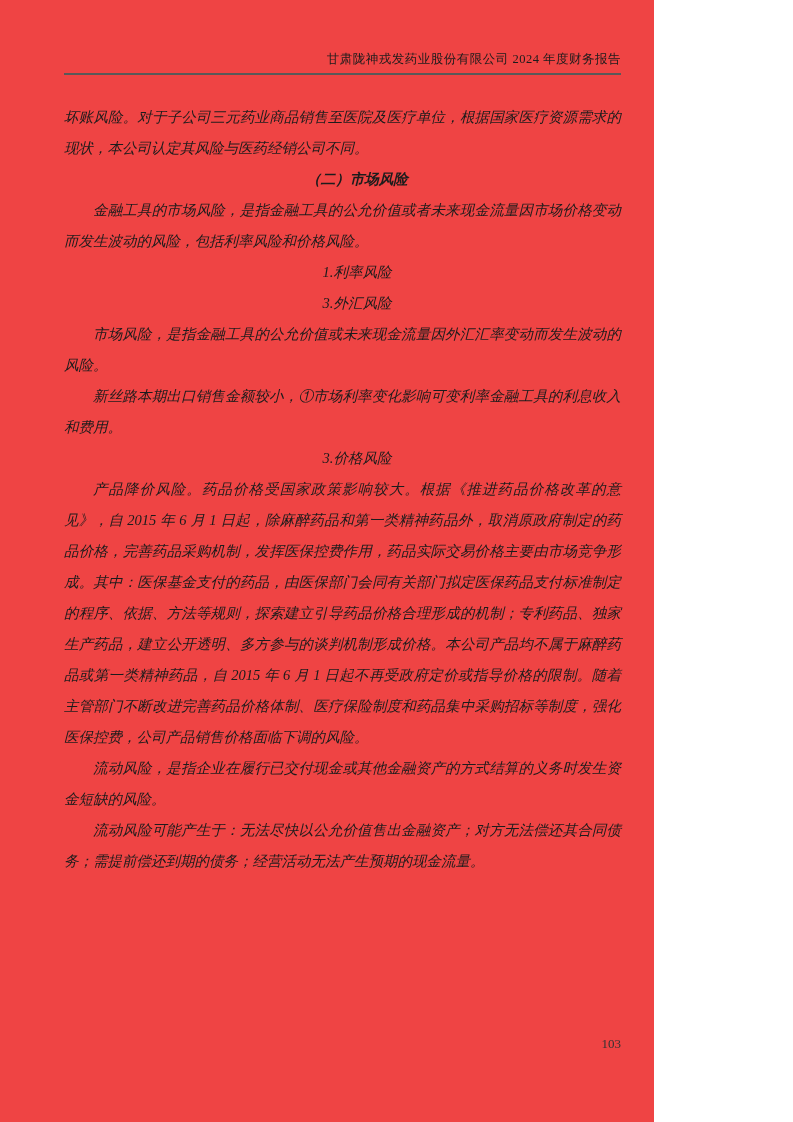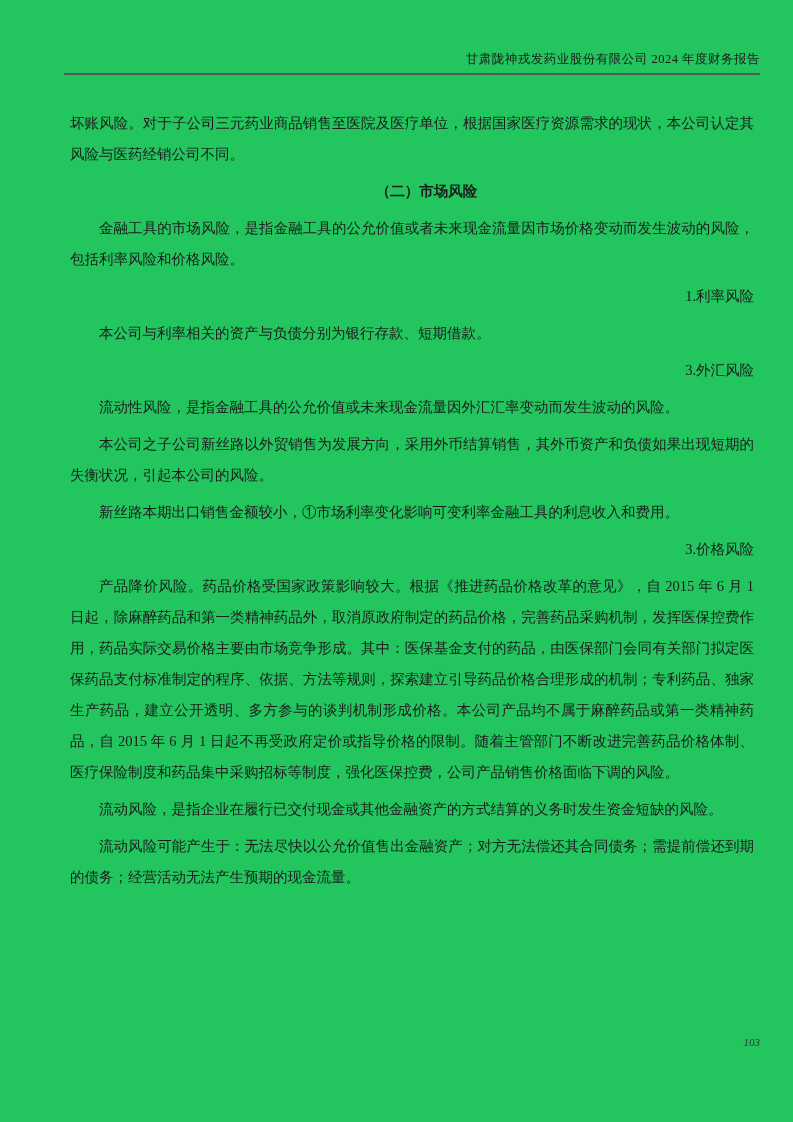--- a/index.html
+++ b/index.html
@@ -8,23 +8,23 @@
     background: #ffffff;
   }
   body {
     width: 793px;
     height: 1122px;
     font-family: "Liberation Serif", "DejaVu Serif", serif;
     color: #1c1c1c;
   }
   .page {
     position: relative;
-    width: 793px;
+    width: 654px;
     height: 1122px;
-    background: #22c55e;
+    background: #ef4444;
     overflow: hidden;
   }
   .header {
     position: absolute;
     top: 52px;
     left: 64px;
     right: 33px;
     text-align: right;
     font-size: 12.5px;
     line-height: 14px;
@@ -33,63 +33,61 @@
     border-bottom: 2px solid #595959;
     color: #1c1c1c;
   }
   .content {
     position: absolute;
     top: 102px;
     left: 64px;
     right: 33px;
   }
   .content p {
-    margin: 6px;
+    margin: 0;
     font-size: 14.5px;
     line-height: 31px;
     text-align: justify;
     text-justify: inter-ideograph;
     text-indent: 2em;
     word-break: break-all;
+    font-style: italic;
   }
   .content p.continuation {
     text-indent: 0;
   }
   .content p.heading {
     font-weight: bold;
     text-align: center;
   }
   .content p.subheading {
-    text-align: right;
+    text-align: center;
   }
   .footer {
     position: absolute;
     top: 1036px;
     right: 33px;
-    font-size: 11px;
+    font-size: 13px;
     color: #333333;
-    font-style: italic;
   }
 </style>
 </head>
 <body>
 
 <div class="page">
 
   <div class="header">甘肃陇神戎发药业股份有限公司 2024 年度财务报告</div>
 
   <div class="content">
     <p class="continuation">坏账风险。对于子公司三元药业商品销售至医院及医疗单位，根据国家医疗资源需求的现状，本公司认定其风险与医药经销公司不同。</p>
     <p class="heading">（二）市场风险</p>
     <p class="body">金融工具的市场风险，是指金融工具的公允价值或者未来现金流量因市场价格变动而发生波动的风险，包括利率风险和价格风险。</p>
     <p class="subheading">1.利率风险</p>
-    <p class="body">本公司与利率相关的资产与负债分别为银行存款、短期借款。</p>
     <p class="subheading">3.外汇风险</p>
-    <p class="body">流动性风险，是指金融工具的公允价值或未来现金流量因外汇汇率变动而发生波动的风险。</p>
-    <p class="body">本公司之子公司新丝路以外贸销售为发展方向，采用外币结算销售，其外币资产和负债如果出现短期的失衡状况，引起本公司的风险。</p>
+    <p class="body">市场风险，是指金融工具的公允价值或未来现金流量因外汇汇率变动而发生波动的风险。</p>
     <p class="body">新丝路本期出口销售金额较小，①市场利率变化影响可变利率金融工具的利息收入和费用。</p>
     <p class="subheading">3.价格风险</p>
     <p class="body">产品降价风险。药品价格受国家政策影响较大。根据《推进药品价格改革的意见》，自 2015 年 6 月 1 日起，除麻醉药品和第一类精神药品外，取消原政府制定的药品价格，完善药品采购机制，发挥医保控费作用，药品实际交易价格主要由市场竞争形成。其中：医保基金支付的药品，由医保部门会同有关部门拟定医保药品支付标准制定的程序、依据、方法等规则，探索建立引导药品价格合理形成的机制；专利药品、独家生产药品，建立公开透明、多方参与的谈判机制形成价格。本公司产品均不属于麻醉药品或第一类精神药品，自 2015 年 6 月 1 日起不再受政府定价或指导价格的限制。随着主管部门不断改进完善药品价格体制、医疗保险制度和药品集中采购招标等制度，强化医保控费，公司产品销售价格面临下调的风险。</p>
     <p class="body">流动风险，是指企业在履行已交付现金或其他金融资产的方式结算的义务时发生资金短缺的风险。</p>
     <p class="body">流动风险可能产生于：无法尽快以公允价值售出金融资产；对方无法偿还其合同债务；需提前偿还到期的债务；经营活动无法产生预期的现金流量。</p>
   </div>
 
   <div class="footer">103</div>
 
 </div>

